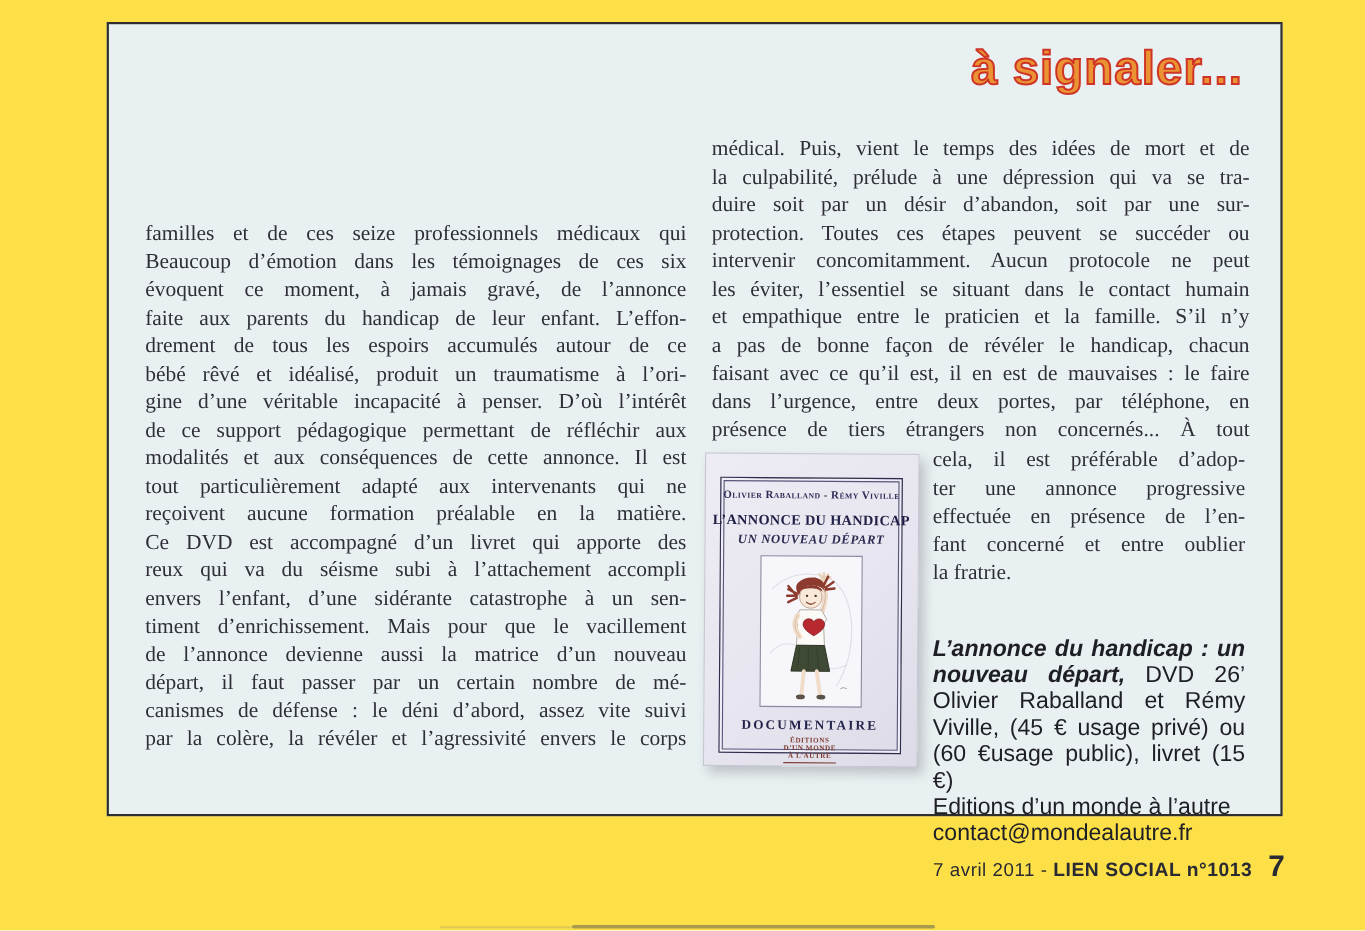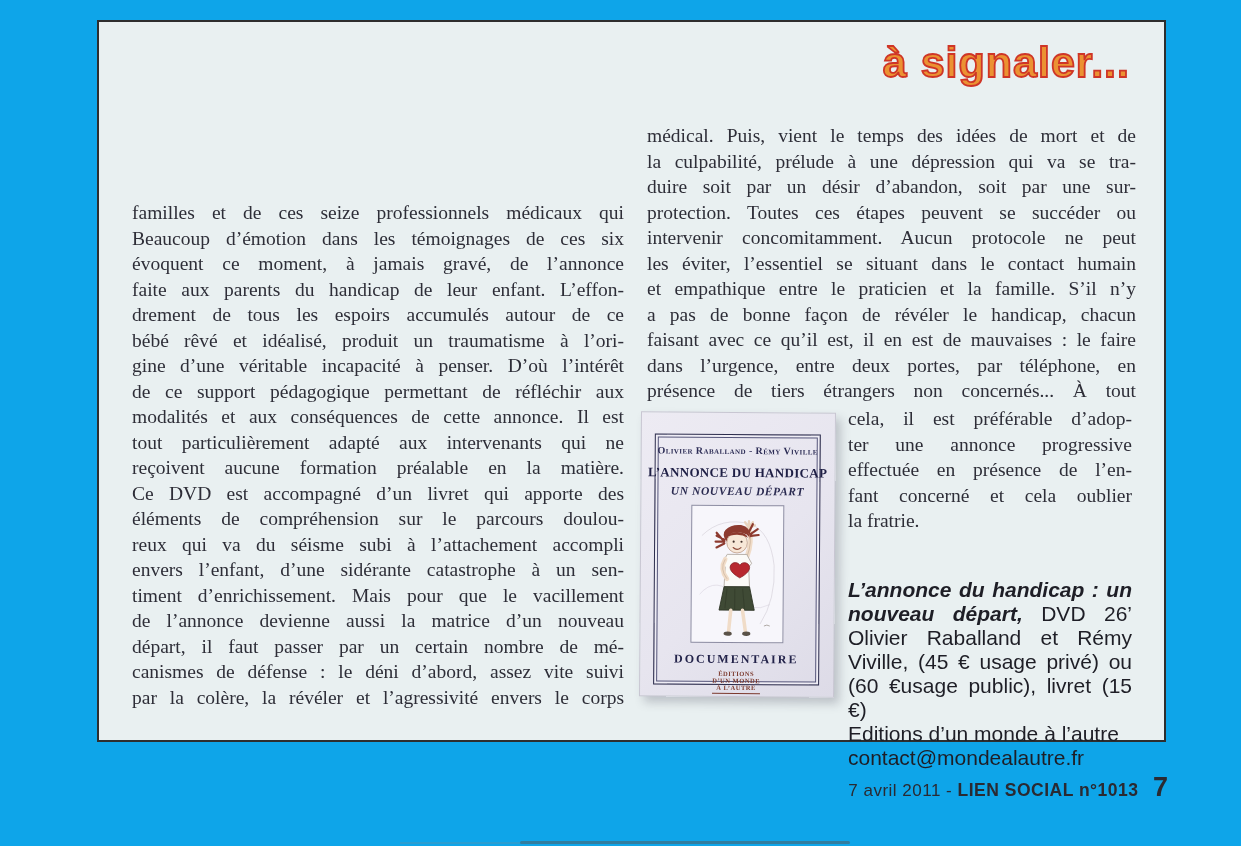--- a/index.html
+++ b/index.html
@@ -1,19 +1,19 @@
 <!DOCTYPE html>
 <html><head>
 <meta charset="utf-8">
 <style>
   * { margin:0; padding:0; box-sizing:border-box; }
   html,body { background:#ffffff; }
   .page {
     position:relative; width:1241px; height:846px;
-    background:#0ea5e9; overflow:hidden;
+    background:#fde047; overflow:hidden;
     font-family:"Liberation Serif", serif;
   }
   .content-box {
     position:absolute; left:97px; top:20px; width:1069px; height:722px;
     background:#e9f0f1; border:2px solid #2e2e2e;
   }
   .section-label {
     position:absolute; top:16px; right:34px;
     font-family:"Liberation Sans", sans-serif;
     font-weight:bold; font-size:43px; letter-spacing:1px;
@@ -112,21 +112,20 @@
         <div class="tline">évoquent ce moment, à jamais gravé, de l’annonce</div>
         <div class="tline">faite aux parents du handicap de leur enfant. L’effon-</div>
         <div class="tline">drement de tous les espoirs accumulés autour de ce</div>
         <div class="tline">bébé rêvé et idéalisé, produit un traumatisme à l’ori-</div>
         <div class="tline">gine d’une véritable incapacité à penser. D’où l’intérêt</div>
         <div class="tline">de ce support pédagogique permettant de réfléchir aux</div>
         <div class="tline">modalités et aux conséquences de cette annonce. Il est</div>
         <div class="tline">tout particulièrement adapté aux intervenants qui ne</div>
         <div class="tline">reçoivent aucune formation préalable en la matière.</div>
         <div class="tline">Ce DVD est accompagné d’un livret qui apporte des</div>
-        <div class="tline">éléments de compréhension sur le parcours doulou-</div>
         <div class="tline">reux qui va du séisme subi à l’attachement accompli</div>
         <div class="tline">envers l’enfant, d’une sidérante catastrophe à un sen-</div>
         <div class="tline">timent d’enrichissement. Mais pour que le vacillement</div>
         <div class="tline">de l’annonce devienne aussi la matrice d’un nouveau</div>
         <div class="tline">départ, il faut passer par un certain nombre de mé-</div>
         <div class="tline">canismes de défense : le déni d’abord, assez vite suivi</div>
         <div class="tline">par la colère, la révéler et l’agressivité envers le corps</div>
       </div>
     <div class="col col-right">
         <div class="tline">médical. Puis, vient le temps des idées de mort et de</div>
@@ -138,21 +137,21 @@
         <div class="tline">et empathique entre le praticien et la famille. S’il n’y</div>
         <div class="tline">a pas de bonne façon de révéler le handicap, chacun</div>
         <div class="tline">faisant avec ce qu’il est, il en est de mauvaises : le faire</div>
         <div class="tline">dans l’urgence, entre deux portes, par téléphone, en</div>
         <div class="tline">présence de tiers étrangers non concernés... À tout</div>
       </div>
     <div class="col col-wrap">
         <div class="tline">cela, il est préférable d’adop-</div>
         <div class="tline">ter une annonce progressive</div>
         <div class="tline">effectuée en présence de l’en-</div>
-        <div class="tline">fant concerné et cela oublier</div>
+        <div class="tline">fant concerné et entre oublier</div>
         <div class="tline">la fratrie.</div>
       </div>
 
     <div class="dvd">
       <div class="dvd-frame">
         <div class="dvd-authors">Olivier Raballand - Rémy Viville</div>
         <div class="dvd-rule"></div>
         <div class="dvd-title">L’annonce du handicap</div>
         <div class="dvd-subtitle">Un nouveau départ</div>
         <div class="dvd-art">

